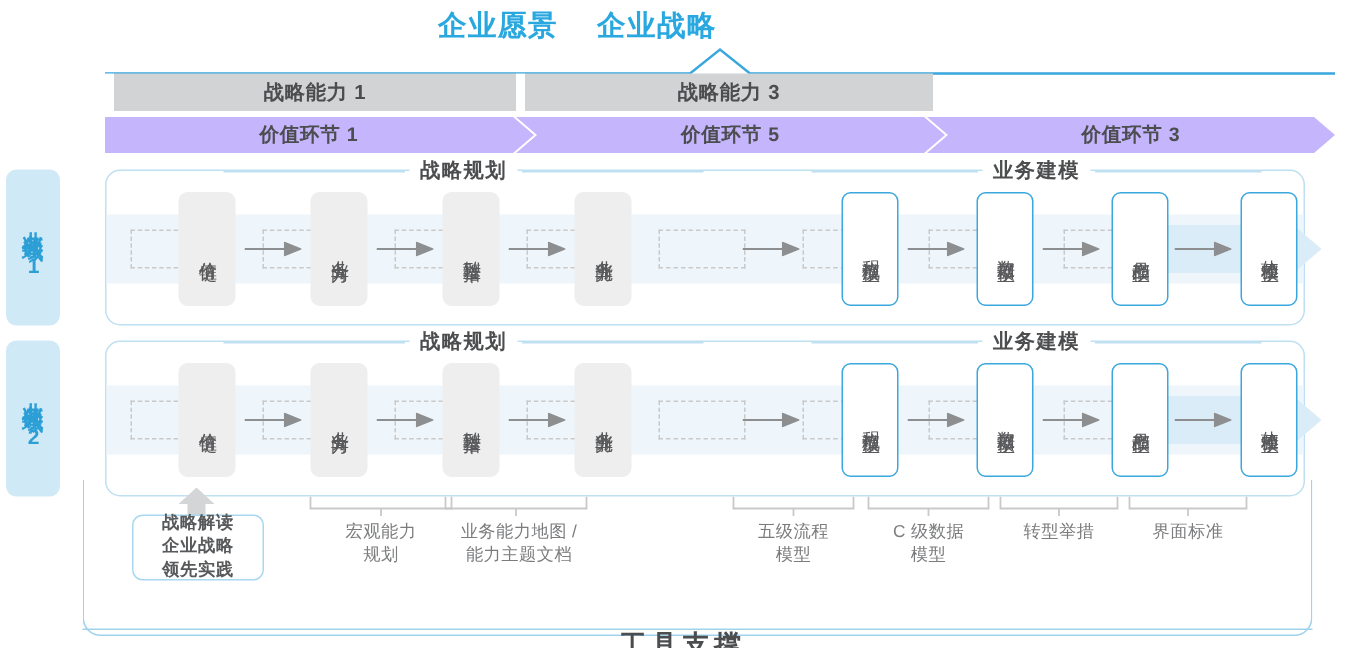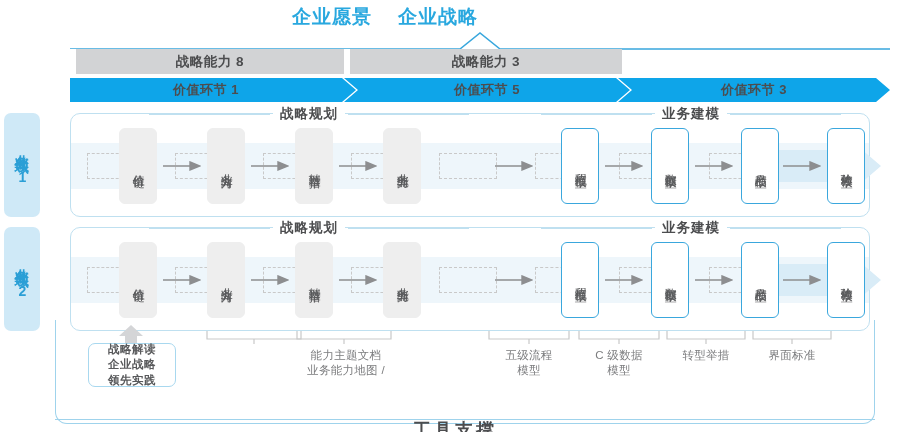--- a/index.html
+++ b/index.html
@@ -27,21 +27,21 @@
   .cap-row{position:absolute;left:70px;top:49px;width:820px;height:25px;display:flex;}
   .cap-cell{
     background:#d2d3d5;color:#4c4d4f;font-size:13.5px;font-weight:bold;
     display:flex;align-items:center;justify-content:center;letter-spacing:.5px;
   }
   .cap-gap{width:6px;background:#ffffff;}
 
   
   .vc-row{position:absolute;left:70px;top:78px;width:820px;height:24px;}
   .vc-cell{
-    position:absolute;top:0;height:24px;background:#0ea5e9;color:#4c4d4f;
+    position:absolute;top:0;height:24px;background:#c4b5fd;color:#4c4d4f;
     font-size:13px;font-weight:bold;display:flex;align-items:center;justify-content:center;
     letter-spacing:.5px;
   }
 
   
   .side-label{
     position:absolute;left:4px;width:36px;
     background:#cfe9f7;border-radius:7px;
     display:flex;align-items:center;justify-content:center;
   }
@@ -124,21 +124,21 @@
     <span>企业战略</span>
   </div>
 
   <svg class="connector" viewBox="0 0 820 20">
     <polyline points="0,18 390,18 410,2 430,18 820,18" fill="none" stroke="#39a7dd" stroke-width="1.6"></polyline>
   </svg>
 
   <div class="cap-row">
     <div class="cap-gap"></div>
     <div class="cap-cell" style="width:268px">
-      <span>战略能力 8</span>
+      <span>战略能力 1</span>
     </div>
     <div class="cap-gap"></div>
     <div class="cap-cell" style="width:272px">
       <span>战略能力 3</span>
     </div>
   </div>
 
   <div class="vc-row">
     <div class="vc-cell" style="left:0;width:286px;clip-path:polygon(0 0, 272px 0, 286px 12px, 272px 24px, 0 24px);">
       <span style="margin-right:14px">价值环节 1</span>
@@ -336,23 +336,27 @@
     </svg>
 
   <div class="tool-box" style="left:88px;top:343px;width:86px;height:42px;">
     <div>
       <div>战略解读</div>
       <div>企业战略</div>
       <div>领先实践</div>
     </div>
   </div>
 
+  <div class="ann" style="left:204px;top:348px;width:100px;">
+    <div>宏观能力</div>
+    <div>规划</div>
+  </div>
   <div class="ann" style="left:288px;top:348px;width:116px;">
+    <div>业务能力地图 /</div>
     <div>能力主题文档</div>
-    <div>业务能力地图 /</div>
   </div>
   <div class="ann" style="left:486px;top:348px;width:86px;">
     <div>五级流程</div>
     <div>模型</div>
   </div>
   <div class="ann" style="left:576px;top:348px;width:86px;">
     <div>C 级数据</div>
     <div>模型</div>
   </div>
   <div class="ann" style="left:666px;top:348px;width:80px;">

